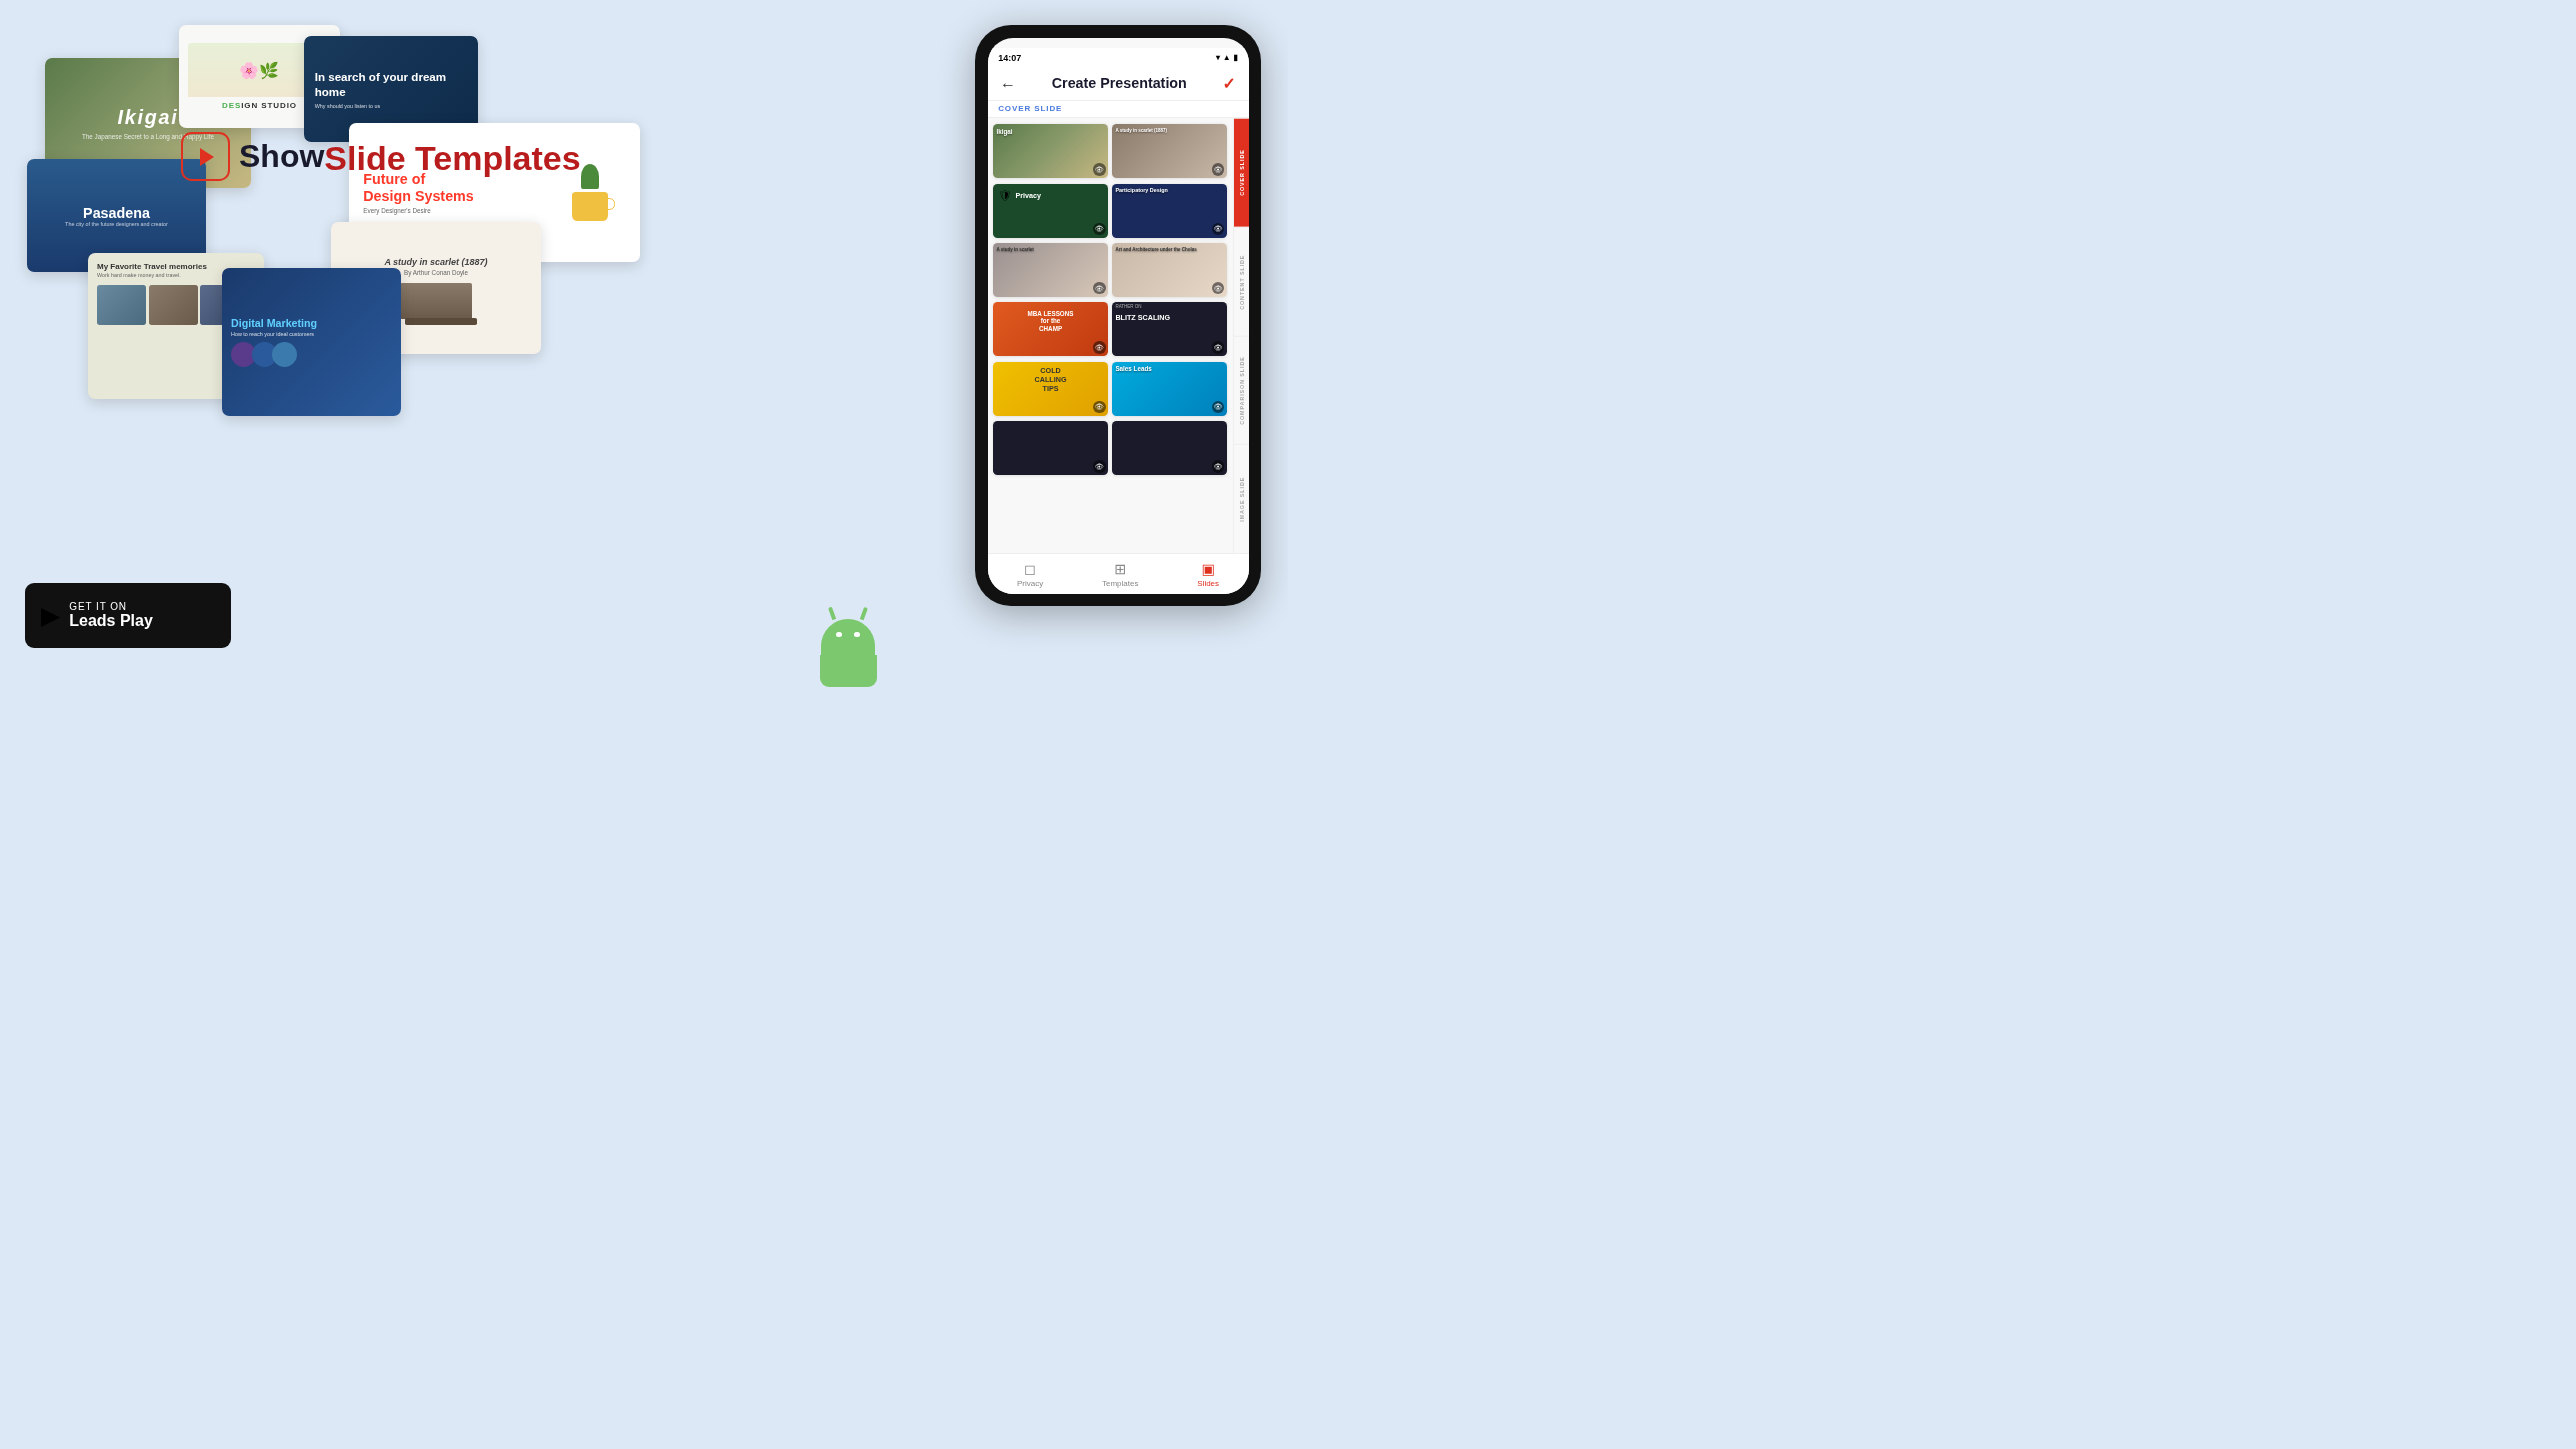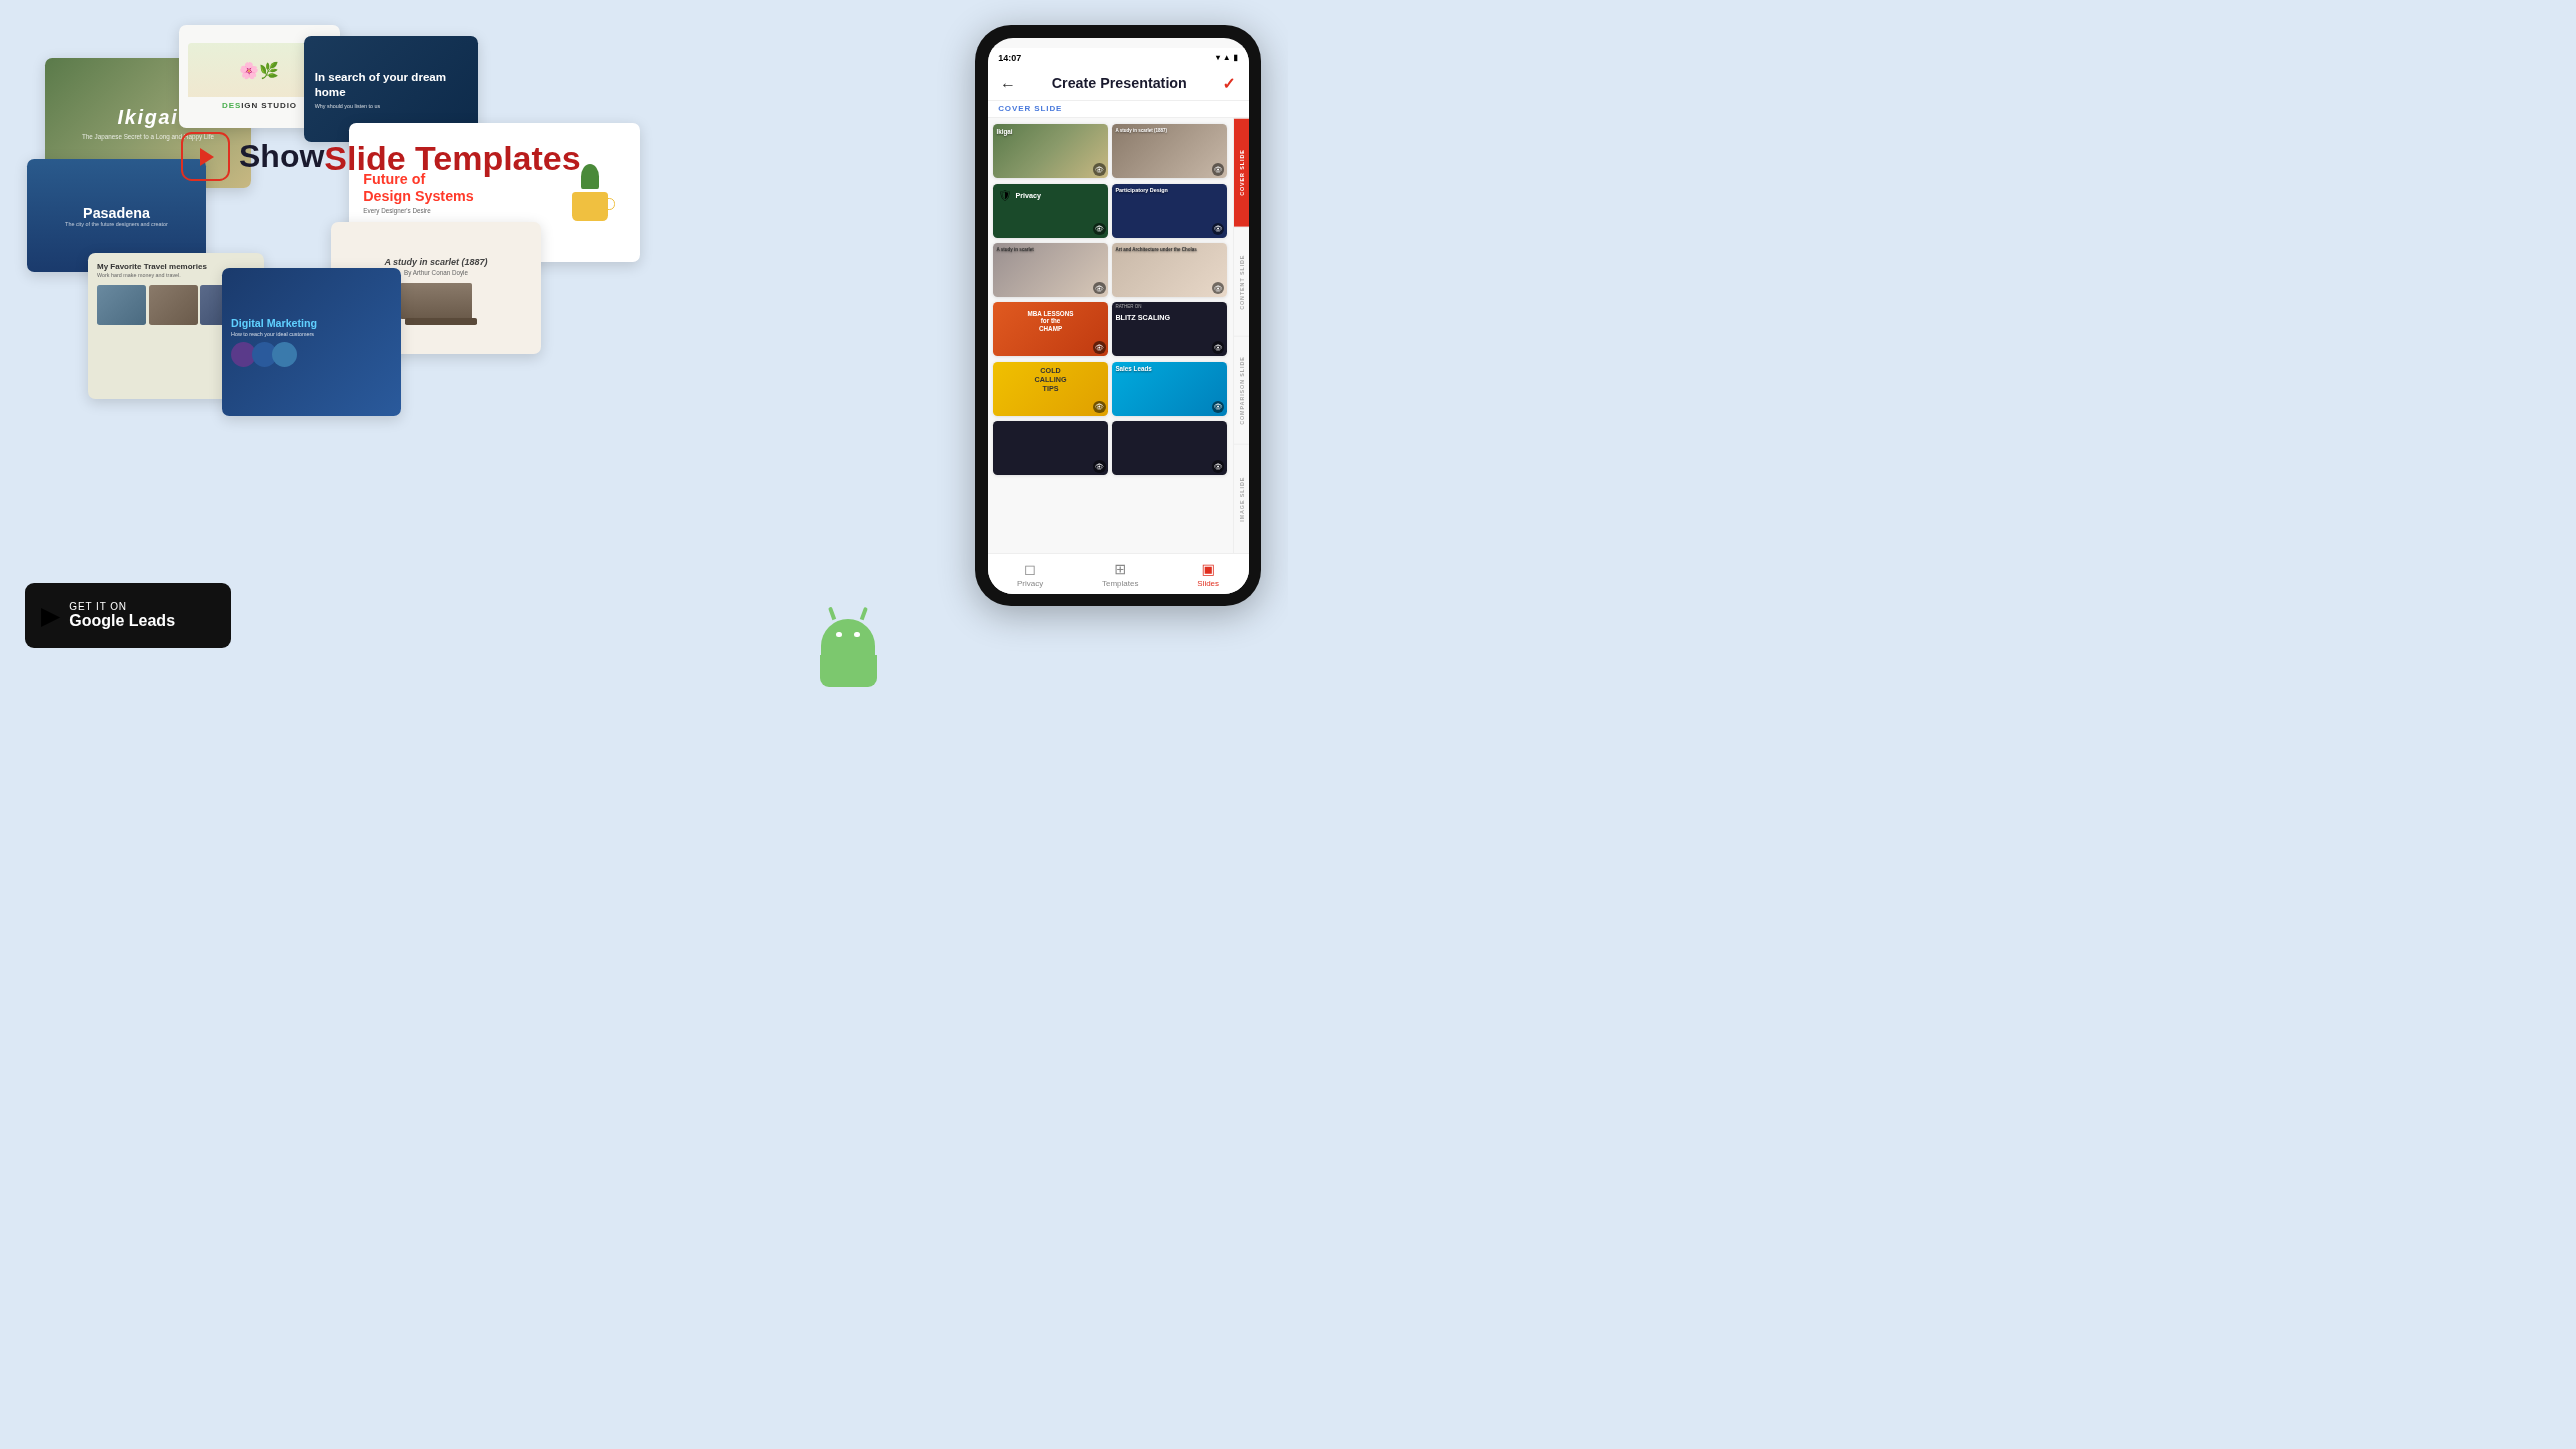--- a/index.html
+++ b/index.html
@@ -725,21 +725,21 @@
     </div>
     <span class="logo-show-text">Show</span>
   </div>
   <div class="logo-subtitle">Slide Templates</div>
 </div>
 
 <div class="google-play-btn">
   <div class="gp-icon">▶</div>
   <div class="gp-text">
     <div class="gp-get">GET IT ON</div>
-    <div class="gp-google">Google Leads</div>
+    <div class="gp-google">Leads Play</div>
   </div>
 </div>
 
 <div class="android-mascot">
   <div class="android-head">
     <div class="android-eyes">
       <div class="android-eye"></div>
       <div class="android-eye"></div>
     </div>
   </div>

